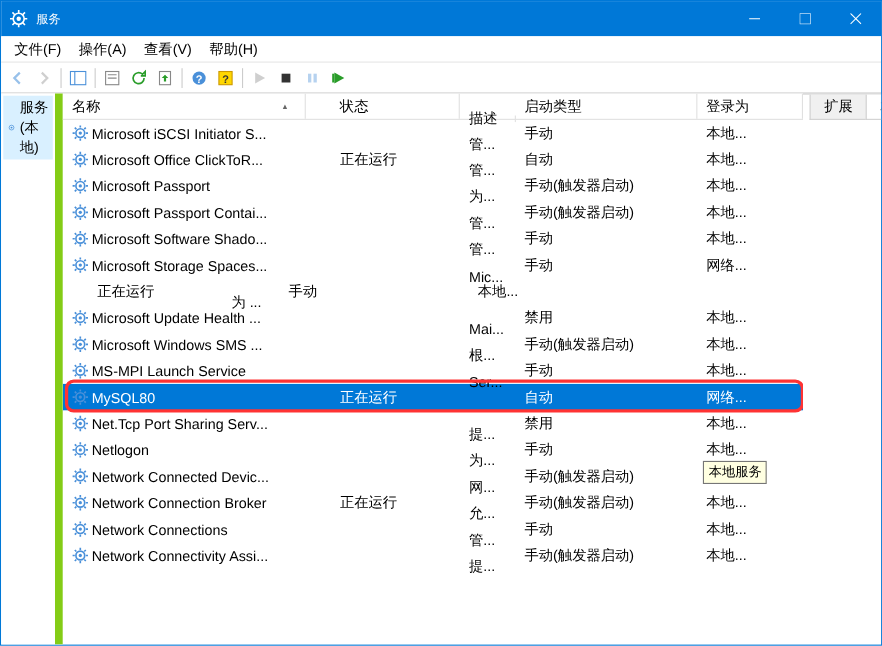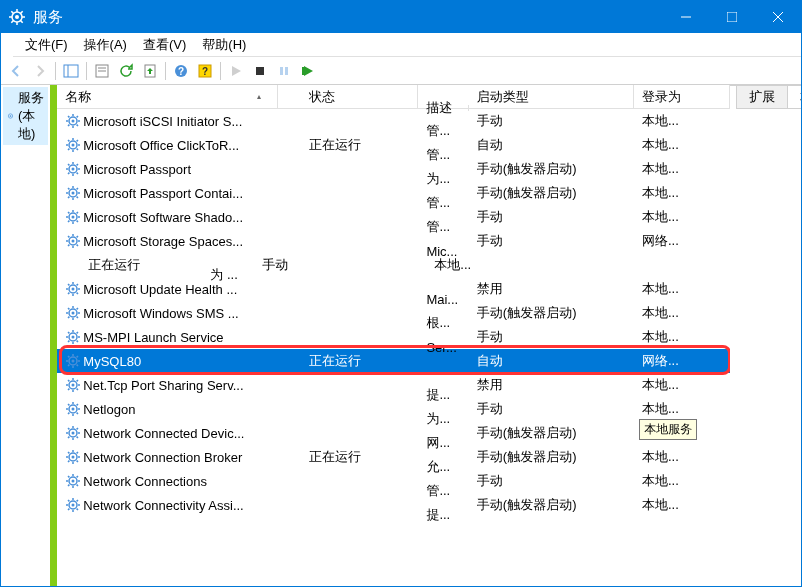--- a/index.html
+++ b/index.html
@@ -1,24 +1,24 @@
 <!DOCTYPE html>
 <html><head>
   <meta charset="utf-8">
   <style>
     * { margin: 0; padding: 0; box-sizing: border-box; font-family: "Microsoft YaHei", "Segoe UI", sans-serif; }
     body { width: 802px; height: 587px; background: #fff; overflow: hidden; border: 1px solid #0078d7; }
     
     .titlebar { height: 32px; background: #0078d7; display: flex; align-items: center; color: #fff; }
     .titlebar .app-icon { width: 16px; height: 16px; margin: 0 8px; }
-    .titlebar .title { font-size: 15px; flex: 1; }
+    .titlebar .title { font-size: 11px; flex: 1; }
     .win-controls { display: flex; height: 100%; }
     .win-btn { width: 46px; display: flex; align-items: center; justify-content: center; cursor: pointer; }
     
-    .menubar { height: 24px; background: #fff; display: flex; align-items: center; padding: 0 4px; font-size: 13px; border-bottom: 1px solid #e0e0e0; margin-left: 12px; }
+    .menubar { height: 24px; background: #fff; display: flex; align-items: center; padding: 0 4px; font-size: 13px; border-bottom: 1px solid #e0e0e0; }
     .menu-item { padding: 2px 8px; cursor: pointer; }
     
     .toolbar { height: 28px; background: #fff; display: flex; align-items: center; padding: 0 4px; gap: 2px; border-bottom: 1px solid #d0d0d0; }
     .tb-btn { width: 22px; height: 22px; display: flex; align-items: center; justify-content: center; cursor: pointer; border: 1px solid transparent; }
     .tb-btn.disabled { opacity: 0.4; cursor: default; }
     .tb-sep { width: 1px; height: 18px; background: #ccc; margin: 0 2px; }
     
     .main { display: flex; height: calc(100% - 32px - 24px - 28px); }
     .tree-panel { width: 102px; background: #fff; border-right: 7px solid #84cc16; padding: 2px; }
     .tree-item { display: flex; align-items: center; padding: 2px 4px; font-size: 13px; background: #d9f0ff; cursor: pointer; }

